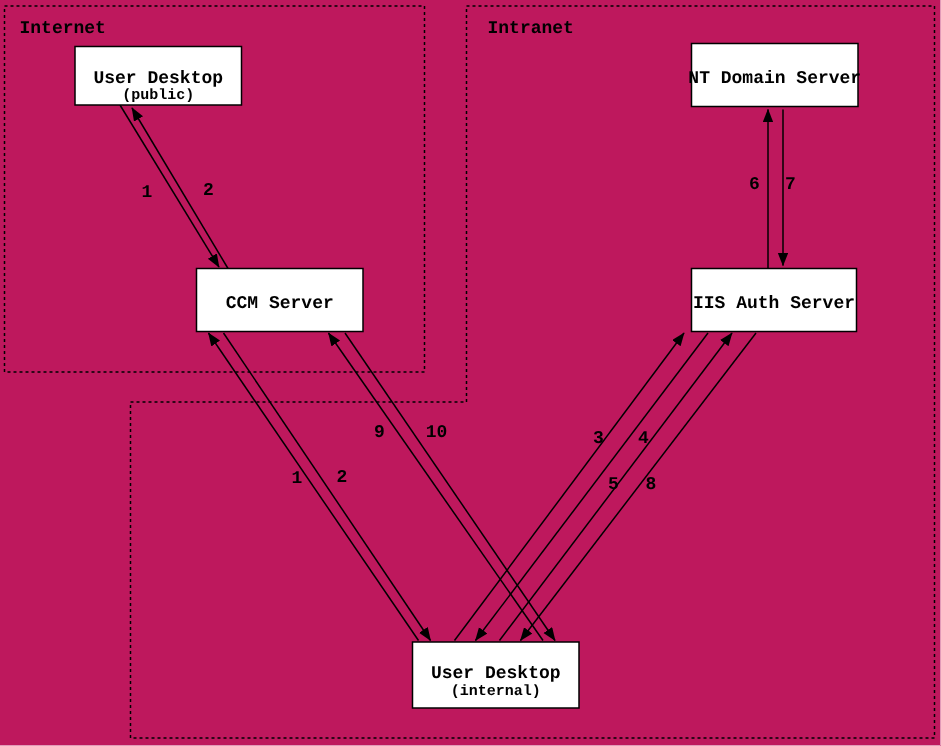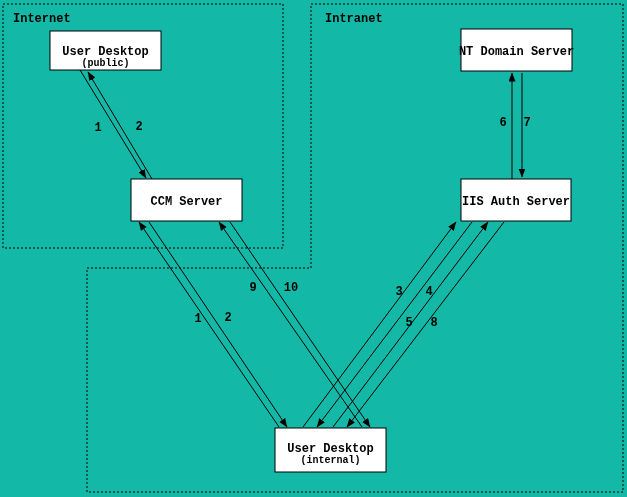--- a/index.html
+++ b/index.html
@@ -1,16 +1,16 @@
 <!DOCTYPE html>
 <html><head>
 <meta charset="utf-8">
 <style>
   html, body { margin: 0; padding: 0; background: #ffffff; }
-  .canvas { position: relative; width: 627px; height: 497px; background: #14b8a6; overflow: hidden; }
+  .canvas { position: relative; width: 627px; height: 497px; background: #be185d; overflow: hidden; }
   svg { display: block; }
   .zone-border { fill: none; stroke: #000; stroke-width: 1; stroke-dasharray: 2 2; }
   .node-box { fill: #fff; stroke: #000; stroke-width: 1; }
   .flow-line { stroke: #000; stroke-width: 1; fill: none; }
   text {
     font-family: "Liberation Mono", "DejaVu Sans Mono", monospace;
     font-weight: bold;
     font-size: 12px;
     fill: #000;
   }

